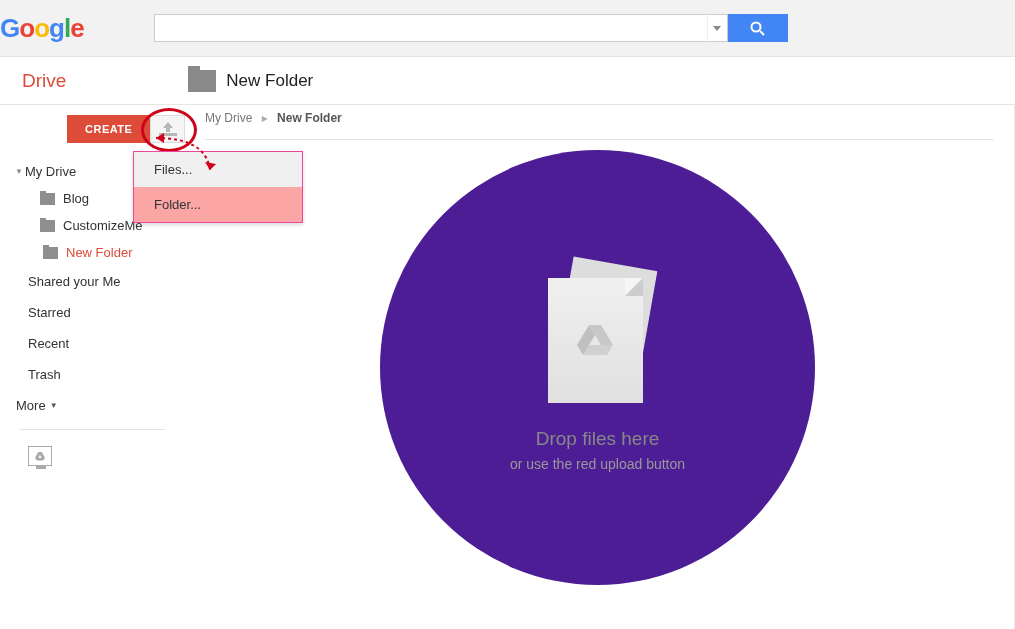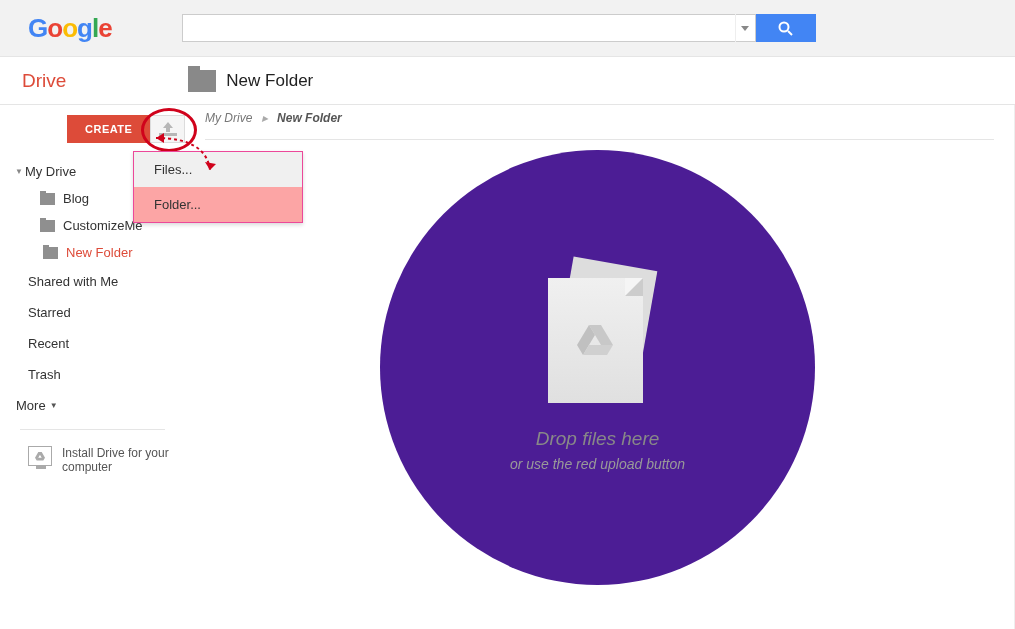--- a/index.html
+++ b/index.html
@@ -1,18 +1,18 @@
 <!DOCTYPE html>
 <html><head>
   <meta charset="utf-8">
   <style>
     * { margin: 0; padding: 0; box-sizing: border-box; font-family: Arial, sans-serif; }
     body { width: 1015px; height: 629px; background: #fff; position: relative; overflow: hidden; }
 
-    .header-bar { height: 57px; background: #f2f2f2; display: flex; align-items: center; padding-left: 28px; border-bottom: 1px solid #e5e5e5; }
+    .header-bar { height: 57px; background: #f2f2f2; display: flex; align-items: center; border-bottom: 1px solid #e5e5e5; }
     .google-logo { font-size: 26px; font-weight: bold; letter-spacing: -1px; margin-right: 70px; }
     .g1 { color: #4285F4; } .g2 { color: #EA4335; } .g3 { color: #FBBC05; } .g4 { color: #4285F4; } .g5 { color: #34A853; } .g6 { color: #EA4335; }
     .search-wrapper { display: flex; align-items: center; }
     .search-box { width: 574px; height: 28px; border: 1px solid #ccc; background: #fff; display: flex; align-items: center; }
     .search-input { flex: 1; border: none; outline: none; padding: 0 8px; font-size: 14px; }
     .search-dropdown { width: 20px; height: 28px; display: flex; align-items: center; justify-content: center; border-left: 1px solid #eee; }
     .search-btn { width: 60px; height: 28px; background: #4285F4; border: none; cursor: pointer; display: flex; align-items: center; justify-content: center; }
 
     .title-row { height: 48px; border-bottom: 1px solid #e5e5e5; display: flex; align-items: center; padding-left: 22px; }
     .drive-label { color: #dd4b39; font-size: 19px; font-weight: normal; margin-right: 122px; }
@@ -35,21 +35,21 @@
     .folder-icon-sm { width: 15px; height: 12px; background: #8f8f8f; margin-right: 8px; position: relative; flex-shrink: 0; }
     .folder-icon-sm:before { content: ''; position: absolute; top: -2px; left: 0; width: 6px; height: 2px; background: #8f8f8f; }
     .active { color: #dd4b39; border-left: 3px solid #dd4b39; margin-left: -3px; padding-left: 43px; }
     .nav-item { padding: 8px 0 8px 28px; font-size: 13px; color: #333; cursor: pointer; }
     .more-row { padding: 8px 0 8px 16px; font-size: 13px; color: #333; cursor: pointer; display: flex; align-items: center; }
     .divider { height: 1px; background: #e5e5e5; margin: 8px 20px; }
     .install-row { display: flex; align-items: flex-start; padding: 8px 15px 8px 28px; font-size: 12px; color: #555; cursor: pointer; }
     .monitor-icon { width: 24px; height: 20px; border: 1px solid #aaa; margin-right: 10px; flex-shrink: 0; position: relative; display: flex; align-items: center; justify-content: center; }
     .monitor-icon:after { content: ''; position: absolute; bottom: -4px; left: 7px; width: 10px; height: 3px; background: #aaa; }
 
-    .content-area { flex: 1; padding: 0 20px; position: relative; border-right: 1px solid #eee; min-height: 524px; font-style: italic; }
+    .content-area { flex: 1; padding: 0 20px; position: relative; border-right: 1px solid #eee; min-height: 524px; }
     .breadcrumb { padding: 6px 0 14px 0; font-size: 12px; color: #777; border-bottom: 1px solid #e5e5e5; }
     .breadcrumb .bc-current { color: #555; font-weight: bold; }
     .breadcrumb .bc-sep { margin: 0 6px; color: #aaa; }
 
     .dropzone { position: absolute; top: 45px; left: 195px; width: 435px; height: 435px; background: #4c1d95; border-radius: 50%; display: flex; flex-direction: column; align-items: center; justify-content: center; }
     .file-stack { position: relative; width: 110px; height: 145px; margin-bottom: 20px; }
     .file-back { position: absolute; top: 0; left: 20px; width: 85px; height: 115px; background: #ddd; transform: rotate(10deg); }
     .file-front { position: absolute; top: 15px; left: 5px; width: 95px; height: 125px; background: linear-gradient(to bottom, #f0f0f0, #e0e0e0); display: flex; align-items: center; justify-content: center; }
     .file-front:before { content: ''; position: absolute; top: 0; right: 0; border-style: solid; border-width: 0 0 18px 18px; border-color: transparent transparent #ccc #f5f5f5; }
     .drop-title { font-size: 19px; color: #888; margin-bottom: 6px; }
@@ -117,38 +117,37 @@
     </div>
     <div class="tree-item tree-folder">
       <div class="folder-icon-sm"></div>
       <span>CustomizeMe</span>
     </div>
     <div class="tree-item tree-folder active">
       <div class="folder-icon-sm"></div>
       <span>New Folder</span>
     </div>
 
-    <div class="nav-item">Shared with Me</div>
+    <div class="nav-item">Shared your Me</div>
     <div class="nav-item">Starred</div>
     <div class="nav-item">Recent</div>
     <div class="nav-item">Trash</div>
     <div class="more-row">
       <span>More</span>
       <span style="font-size:8px;margin-left:4px;color:#555;">▼</span>
     </div>
 
     <div class="divider"></div>
 
     <div class="install-row">
       <div class="monitor-icon">
         <svg width="10" height="9" viewBox="0 0 10 9">
           <path d="M3.3 0 L6.7 0 L10 5.7 L6.7 5.7 Z M0 5.7 L3.3 0 L5 2.85 L1.7 8.55 Z M1.7 8.55 L3.35 5.7 L10 5.7 L8.3 8.55 Z" fill="#aaa"></path>
         </svg>
       </div>
-      <span>Install Drive for your computer</span>
     </div>
   </div>
 
   <div class="content-area">
     <div class="breadcrumb">
       <span>My Drive</span>
       <span class="bc-sep">▸</span>
       <span class="bc-current">New Folder</span>
     </div>
 

